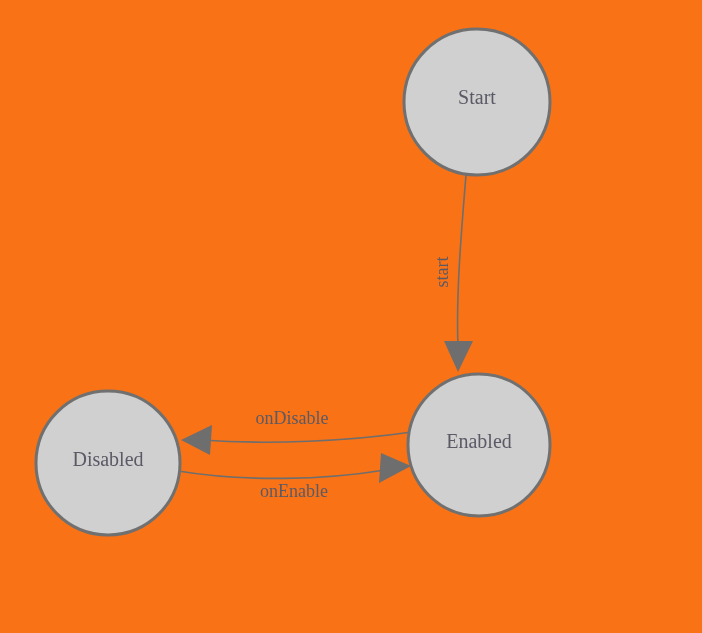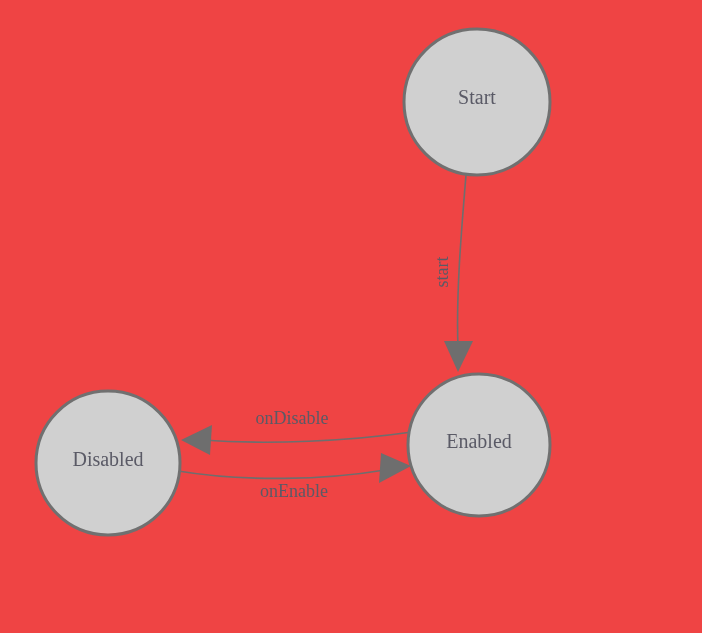--- a/index.html
+++ b/index.html
@@ -7,21 +7,21 @@
     padding: 0;
     background: #ffffff;
   }
   body {
     font-family: "Liberation Serif", "DejaVu Serif", serif;
   }
   #diagram-canvas {
     position: relative;
     width: 702px;
     height: 633px;
-    background: #ef4444;
+    background: #f97316;
     overflow: hidden;
   }
   #diagram-svg {
     position: absolute;
     top: 0;
     left: 0;
     width: 702px;
     height: 633px;
   }
   .node-circle {

